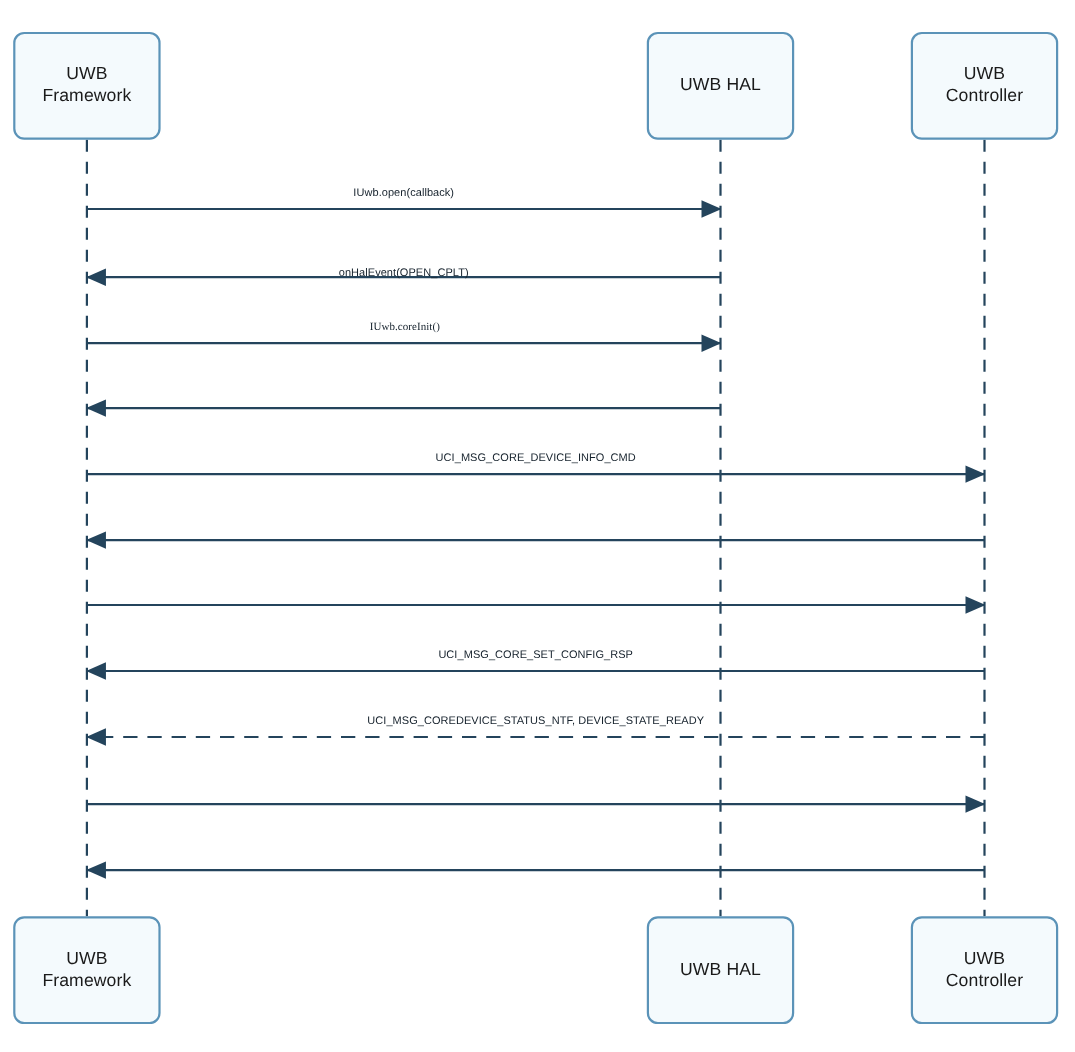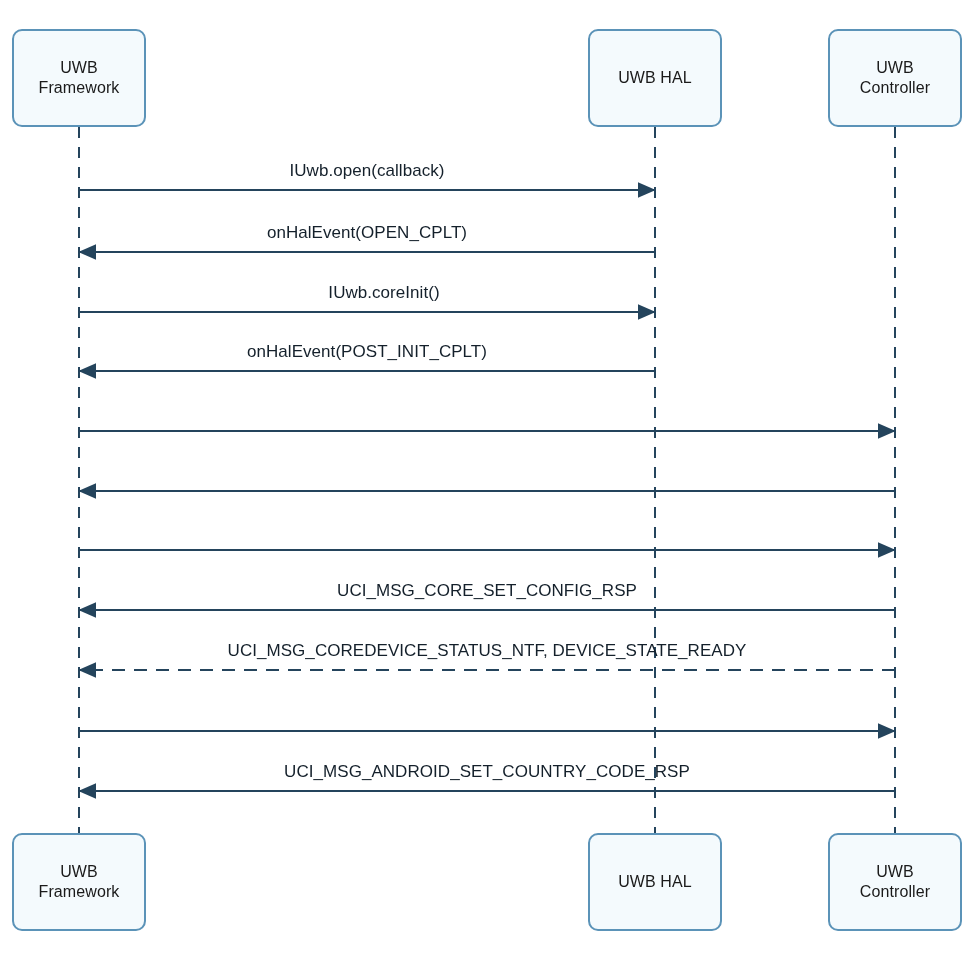--- a/index.html
+++ b/index.html
@@ -35,21 +35,21 @@
     font-size: 16px;
     line-height: 1.25;
     letter-spacing: 0.1px;
   }
   .lifeline-box span {
     display: block;
   }
   .msg-label {
     position: absolute;
     color: #14202b;
-    font-size: 17px;
+    font-size: 10px;
     white-space: nowrap;
     text-align: center;
     transform: translate(-50%, -100%);
     letter-spacing: 0.05px;
   }
 </style>
 </head>
 <body>
 
 <svg id="diagram" viewBox="0 0 977 956" xmlns="http://www.w3.org/2000/svg">
@@ -111,19 +111,18 @@
         <span>Controller</span>
       </div>
     </div>
     <div class="lifeline-box" style="left: 828px; top: 833px; width: 134px; height: 98px;">
       <div>
         <span>UWB</span>
         <span>Controller</span>
       </div>
     </div>
     <div class="msg-label" style="left: 367px; top: 181px;">IUwb.open(callback)</div>
-    <div class="msg-label" style="left: 367px; top: 243px;">onHalEvent(OPEN_CPLT)</div>
-    <div class="msg-label" style="left: 384px; top: 303px;">IUwb.coreInit()</div>
-    <div class="msg-label" style="left: 367px; top: 362px;">onHalEvent(POST_INIT_CPLT)</div>
+    <div class="msg-label" style="left: 367px; top: 254px;">onHalEvent(OPEN_CPLT)</div>
+    <div class="msg-label" style="left: 368px; top: 303px; font-family: Liberation Serif, serif;">IUwb.coreInit()</div>
+    <div class="msg-label" style="left: 487px; top: 422px;">UCI_MSG_CORE_DEVICE_INFO_CMD</div>
     <div class="msg-label" style="left: 487px; top: 601px;">UCI_MSG_CORE_SET_CONFIG_RSP</div>
     <div class="msg-label" style="left: 487px; top: 661px;">UCI_MSG_COREDEVICE_STATUS_NTF, DEVICE_STATE_READY</div>
-    <div class="msg-label" style="left: 487px; top: 782px;">UCI_MSG_ANDROID_SET_COUNTRY_CODE_RSP</div>
   </div>
 
 </body></html>

